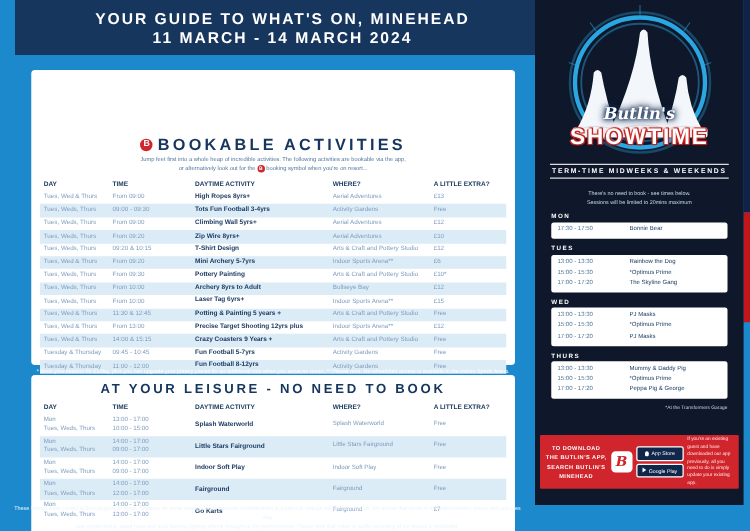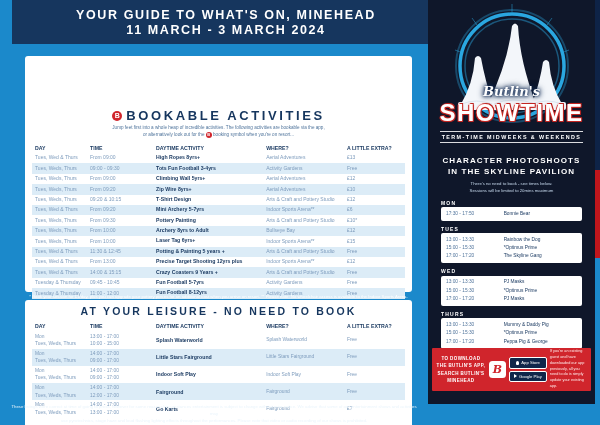--- a/index.html
+++ b/index.html
@@ -36,21 +36,21 @@
   .note2{position:absolute;left:8px;top:404px;width:412px;text-align:center;color:#eaf4fb;
          font-size:4.3px;line-height:1.6;}
 
   
   .side{position:absolute;left:428px;top:0;width:167px;height:404px;background:#0f172a;color:#fff;}
   .logo{position:relative;width:167px;height:148px;}
   .logo svg{position:absolute;left:0;top:0;}
   .butlins{position:absolute;left:0;top:84px;width:100%;text-align:center;
            font-family:"DejaVu Serif",serif;font-style:italic;font-weight:bold;font-size:13px;color:#fff;
            text-shadow:0 0 3px #132c55,0 0 5px #132c55,0 0 7px #132c55;}
-  .showtime{position:absolute;left:0;top:99px;width:100%;text-align:center;font-size:24px;font-weight:bold;
+  .showtime{position:absolute;left:0;top:99px;width:100%;text-align:center;font-size:18px;font-weight:bold;
             letter-spacing:1.5px;color:#fff;
             text-shadow:0 0 1px #e1302a,0 0 2px #e1302a,1px 1px 0 #b3221f,-1px 1px 0 #b3221f,1px -1px 0 #b3221f;}
   .tagline{position:absolute;left:12px;top:131px;width:143px;text-align:center;font-size:5.4px;font-weight:bold;
            letter-spacing:1.4px;border-top:1px solid rgba(255,255,255,.85);border-bottom:1px solid rgba(255,255,255,.85);
            padding:2px 0;}
   .photos{padding:0 13px;}
   .ph-title{font-size:8px;font-weight:bold;letter-spacing:1.1px;text-align:center;line-height:1.4;
             margin-top:7px;white-space:pre-line;}
   .ph-sub{font-size:4.3px;color:#c6d8ec;text-align:center;line-height:1.55;margin-top:4px;white-space:pre-line;}
   .day-label{font-size:5px;font-weight:bold;letter-spacing:1.2px;margin:5px 0 1.5px;}
@@ -81,21 +81,21 @@
   .edge .e2{height:88px;background:#c0161c;}
   .edge .e3{height:167px;background:#1b89cb;}
 </style>
 </head>
 <body>
 
 <div class="page">
 
   <div class="hdr">
     <div>YOUR GUIDE TO WHAT'S ON, MINEHEAD</div>
-    <div>11 MARCH - 3 MARCH 2024</div>
+    <div>11 MARCH - 14 MARCH 2024</div>
   </div>
 
   <div class="card card1">
     <div class="c-title">
       <span class="b-badge">B</span>
       <span class="txt">BOOKABLE ACTIVITIES</span>
     </div>
     <div class="c-sub">
       <span>Jump feet first into a whole heap of incredible activities. The following activities are bookable via the app,</span><br>
       <span>or alternatively look out for the</span>
@@ -351,22 +351,20 @@
             <path d="M34,104 q14,-6 30,0"></path>
             <path d="M104,104 q14,-6 30,0"></path>
         </g>
       </svg>
       <div class="butlins">Butlin's</div>
       <div class="showtime">SHOWTIME</div>
       <div class="tagline">TERM-TIME MIDWEEKS &amp; WEEKENDS</div>
     </div>
 
     <div class="photos">
-      <div class="ph-title">CHARACTER PHOTOSHOOTS
-IN THE SKYLINE PAVILION</div>
       <div class="ph-sub">There's no need to book - see times below.
 Sessions will be limited to 20mins maximum</div>
 
       <div>
         <div class="day-label">MON</div>
         <div class="day-card">
 
             <div class="prow">
               <span class="tm">17:30 - 17:50</span>
               <span class="nm">Bonnie Bear</span>

